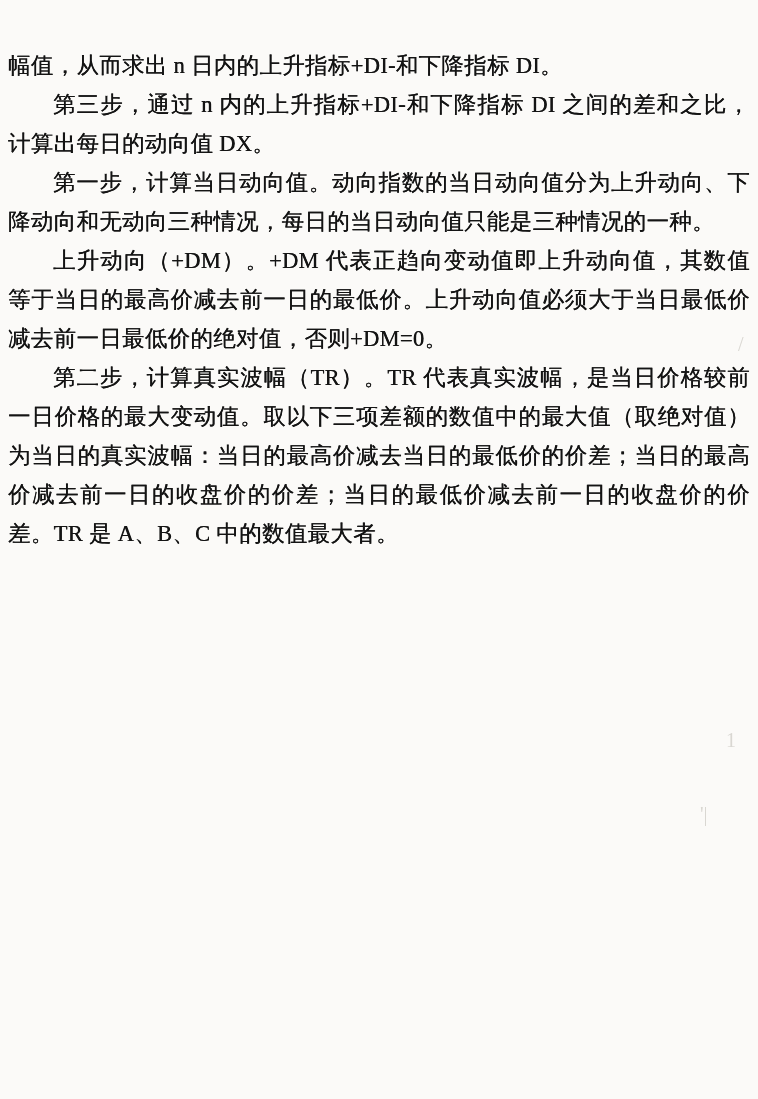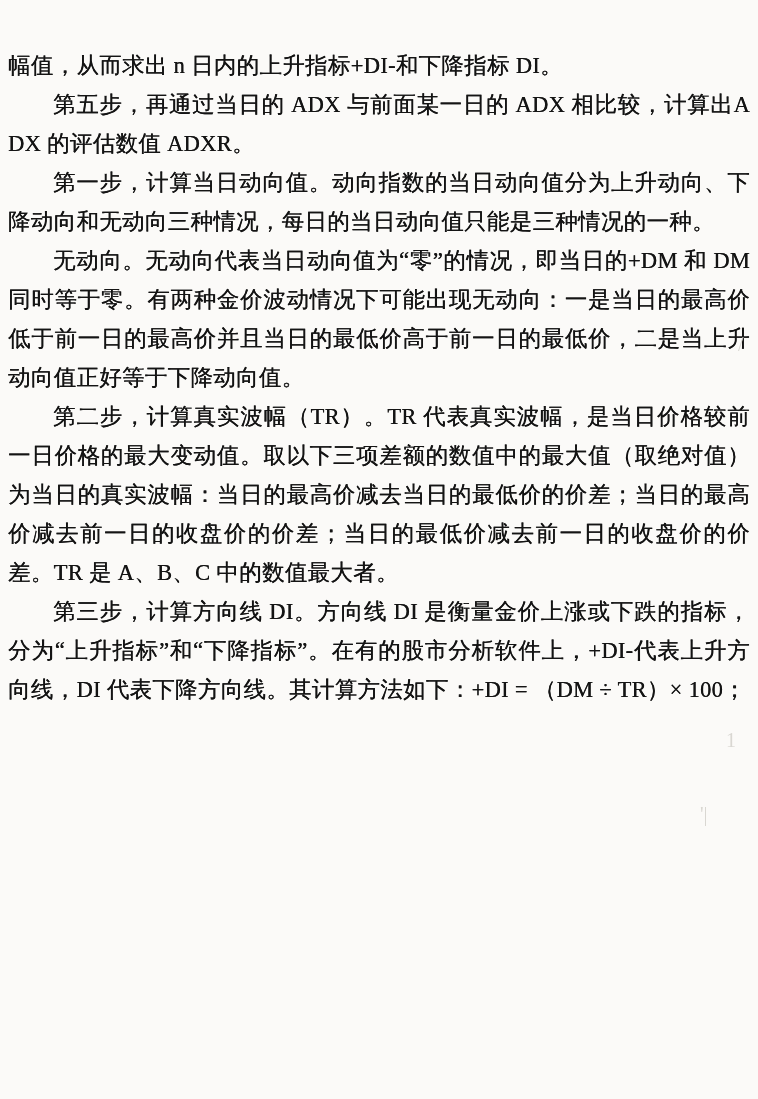--- a/index.html
+++ b/index.html
@@ -39,23 +39,22 @@
     text-shadow: none;
     user-select: none;
   }
 </style>
 </head>
 <body>
 
 <div class="page">
   <div class="text-block">
     <p>幅值，从而求出 n 日内的上升指标+DI-和下降指标 DI。</p>
-    <p class="indent">第五步，再通过当日的 ADX 与前面某一日的 ADX 相比较，计算出ADX 的评估数值 ADXR。</p>
+    <p class="indent">第三步，通过 n 内的上升指标+DI-和下降指标 DI 之间的差和之比，计算出每日的动向值 DX。</p>
     <p class="indent">第一步，计算当日动向值。动向指数的当日动向值分为上升动向、下降动向和无动向三种情况，每日的当日动向值只能是三种情况的一种。</p>
-    <p class="indent">无动向。无动向代表当日动向值为“零”的情况，即当日的+DM 和 DM 同时等于零。有两种金价波动情况下可能出现无动向：一是当日的最高价低于前一日的最高价并且当日的最低价高于前一日的最低价，二是当上升动向值正好等于下降动向值。</p>
+    <p class="indent">上升动向（+DM）。+DM 代表正趋向变动值即上升动向值，其数值等于当日的最高价减去前一日的最低价。上升动向值必须大于当日最低价减去前一日最低价的绝对值，否则+DM=0。</p>
     <p class="indent">第二步，计算真实波幅（TR）。TR 代表真实波幅，是当日价格较前一日价格的最大变动值。取以下三项差额的数值中的最大值（取绝对值）为当日的真实波幅：当日的最高价减去当日的最低价的价差；当日的最高价减去前一日的收盘价的价差；当日的最低价减去前一日的收盘价的价差。TR 是 A、B、C 中的数值最大者。</p>
-    <p class="indent">第三步，计算方向线 DI。方向线 DI 是衡量金价上涨或下跌的指标，分为“上升指标”和“下降指标”。在有的股市分析软件上，+DI-代表上升方向线，DI 代表下降方向线。其计算方法如下：+DI = （DM ÷ TR）× 100；</p>
   </div>
 
   <span class="artifact" style="left:738px; top:292px;">/</span>
   <span class="artifact" style="left:726px; top:688px;">1</span>
   <span class="artifact" style="left:700px; top:762px;">'|</span>
 </div>
 
 </body></html>

